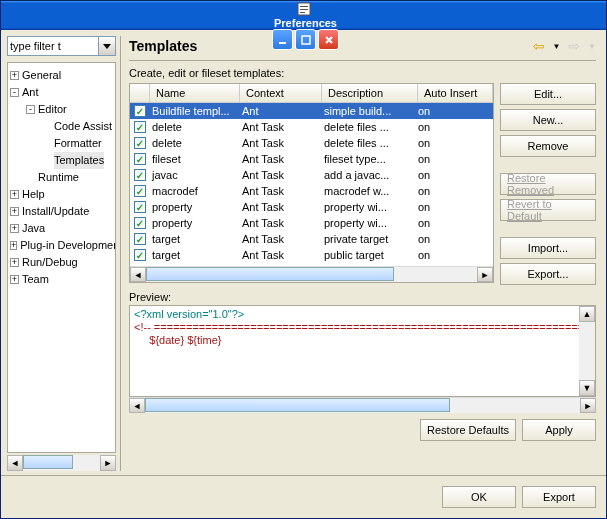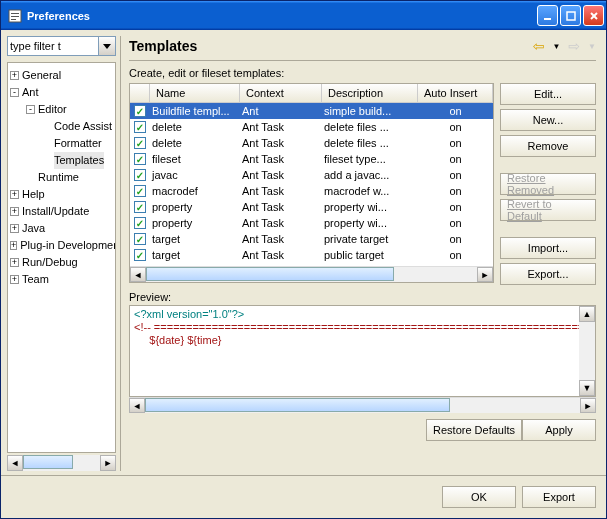--- a/index.html
+++ b/index.html
@@ -1,18 +1,18 @@
 <!DOCTYPE html>
 <html><head>
 <meta charset="utf-8">
 <style>
 * { box-sizing: border-box; font-family: Tahoma, sans-serif; font-size: 11px; }
 body { margin: 0; background: #ece9d8; }
 .window { width: 607px; height: 519px; border: 1px solid #0a246a; background: #ece9d8; display: flex; flex-direction: column; }
-.titlebar { height: 29px; background: linear-gradient(to bottom, #3a95ff 0%, #0b5fd0 8%, #0b5fd0 92%, #003399 100%); display: flex; align-items: center; padding: 0 2px 0 6px; color: white; font-weight: bold; font-size: 13px; }
+.titlebar { height: 29px; background: linear-gradient(to bottom, #3a95ff 0%, #0b5fd0 8%, #0b5fd0 92%, #003399 100%); display: flex; align-items: center; padding: 0 2px 0 6px; color: white; font-weight: bold; font-size: 13px; flex-direction: column; }
 .titlebar-icon { width: 16px; height: 16px; margin-right: 4px; }
 .titlebar-icon svg { width:16px; height:16px; }
 .titlebar-text { flex: 1; }
 .winbtns { display: flex; gap: 2px; }
 .winbtn { width: 21px; height: 21px; border: 1px solid #fff; border-radius: 3px; display: flex; align-items: center; justify-content: center; font-weight: bold; font-family: Arial; }
 .winbtn.min, .winbtn.max { background: linear-gradient(#5aa5ff,#2d7ae2); color:#fff;}
 .winbtn.close { background: linear-gradient(#f77,#d43b1b); color:#fff; }
 .body { flex: 1; display: flex; flex-direction: column; }
 .main { flex: 1; display: flex; padding: 6px 6px 0 6px; gap: 4px; min-height: 0; }
 .leftpane { width: 114px; display: flex; flex-direction: column; border-right: 1px solid #aca899; padding-right: 4px;}
@@ -41,38 +41,38 @@
 .thdr div { padding:3px 6px; border-right:1px solid #ccc;}
 .c-ck{width:20px;padding:0;} .c-nm{width:90px;} .c-ctx{width:82px;} .c-dsc{width:96px;} .c-ai{flex:1;text-align:left;}
 .tbody{flex:1;overflow:hidden;}
 .trow{display:flex;align-items:center;height:16px;}
 .trow.sel{background:#316ac5;color:#fff;}
 .trow .ck{width:20px;display:flex;align-items:center;justify-content:center;}
 .trow .ck .cb{width:12px;height:12px;border:1px solid #3c7fb1;background:#fff;display:flex;align-items:center;justify-content:center;color:#21a121;font-size:10px;font-weight:bold;}
 .trow .nm{width:90px;padding-left:2px;overflow:hidden;white-space:nowrap;}
 .trow .ctx{width:82px;padding-left:2px;}
 .trow .dsc{width:96px;padding-left:2px;overflow:hidden;white-space:nowrap;}
-.trow .ai{flex:1;text-align:center;}
+.trow .ai{flex:1;text-align:left;}
 .hsb{height:16px;display:flex;border-top:1px solid #ddd;}
 .hsb .sbtn{width:16px;background:linear-gradient(#fefefe,#d4d0c8);border:1px solid #b3b3b3;display:flex;align-items:center;justify-content:center;font-size:9px;}
 .hsb .strack{flex:1;background:#f0f0f0;position:relative;}
 .hsb .thumb{position:absolute;left:0;top:0;height:14px;background:linear-gradient(#e0efff,#b8d6ff);border:1px solid #8aa;}
 .btncol{width:96px;display:flex;flex-direction:column;gap:4px;}
 .btn{height:22px;border:1px solid #aca899;background:linear-gradient(#fefefe,#ece9d8);padding:0 6px;display:flex;align-items:center;justify-content:center;text-decoration:underline;color:#000;}
 .btn[data-interactable="true"]{text-decoration:none;}
 .btn.dis{color:#a0a0a0;}
 .prevlbl{padding:6px 4px 2px 4px;}
 .prevbox{margin:0 4px;border:1px solid #aca899;background:#fff;height:92px;display:flex;}
 .prevtxt{flex:1;padding:2px 4px;font-family:"Courier New",monospace;color:#000;white-space:pre;overflow:hidden;}
 .prevtxt .comment{color:#a31515;}
 .prevtxt .decl{color:#008080;}
 .vsb{width:16px;display:flex;flex-direction:column;background:#fff;}
 .vsb .sbtn{height:16px;background:linear-gradient(#fefefe,#d4d0c8);border:1px solid #b3b3b3;display:flex;align-items:center;justify-content:center;font-size:9px;}
 .vsb .strack{flex:1;background:#f0f0f0;}
-.botrow{display:flex;justify-content:flex-end;padding:6px 4px;}
+.botrow{display:flex;justify-content:flex-end;gap:6px;padding:6px 4px;}
 .dlgbtns{border-top:1px solid #aca899;padding:10px 10px 10px 0;display:flex;justify-content:flex-end;gap:6px;margin-top:4px;}
 .stdbtn{width:74px;height:22px;border:1px solid #aca899;background:linear-gradient(#fefefe,#ece9d8);display:flex;align-items:center;justify-content:center;}
 .triangle-down{width:0;height:0;border-left:4px solid transparent;border-right:4px solid transparent;border-top:5px solid #000;}
 svg{display:block;}
 </style>
 </head>
 <body>
 
 <div class="window" data-interactable="false">
   <div class="titlebar" data-interactable="true">

